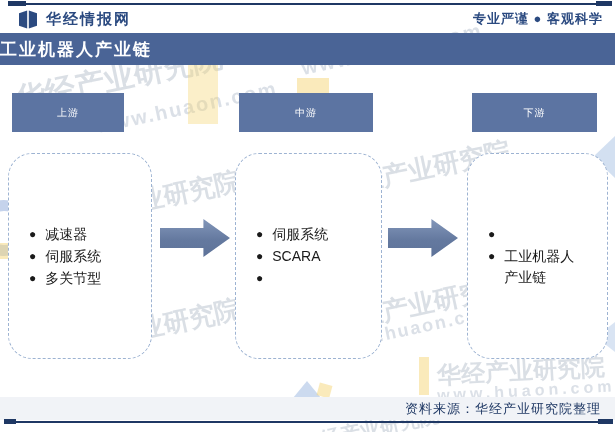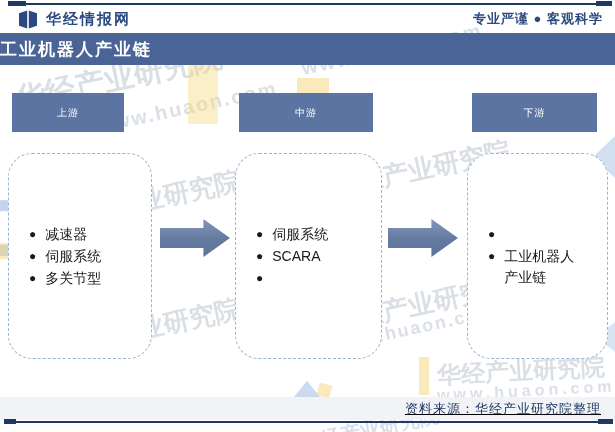--- a/index.html
+++ b/index.html
@@ -55,21 +55,21 @@
 
   
   .arrow{position:absolute;top:219px;width:70px;height:38px;z-index:2;
     background:linear-gradient(180deg,#8397ba 0%,#64799f 55%,#5e7399 100%);
     clip-path:polygon(0 24%,62% 24%,62% 0,100% 50%,62% 100%,62% 76%,0 76%);}
   .arrow-1{left:160px;}
   .arrow-2{left:388px;}
 
   
   .footer-bar{position:absolute;left:0;top:397px;width:615px;height:23px;background:#f1f3f7;
-    display:flex;align-items:center;justify-content:flex-end;z-index:2;text-decoration:underline;}
+    display:flex;align-items:center;justify-content:flex-end;z-index:2;}
   .footer-bar span{font-size:13px;color:#1f3864;margin-right:14px;letter-spacing:1px;}
 
   
   .s-ystrip1{left:188px;top:56px;width:30px;height:68px;background:rgba(246,214,120,.40);}
   .s-ysq{left:297px;top:78px;width:32px;height:28px;background:rgba(246,214,120,.50);}
   .s-btri1{left:262px;top:96px;width:34px;height:26px;background:rgba(110,150,210,.30);
     clip-path:polygon(0 0,100% 40%,20% 100%);}
   .s-ring{left:-24px;top:200px;width:56px;height:56px;border:11px solid rgba(90,130,200,.35);
     border-radius:50%;box-sizing:border-box;}
   .s-ydot{left:-4px;top:243px;width:16px;height:16px;background:rgba(246,214,120,.50);}

